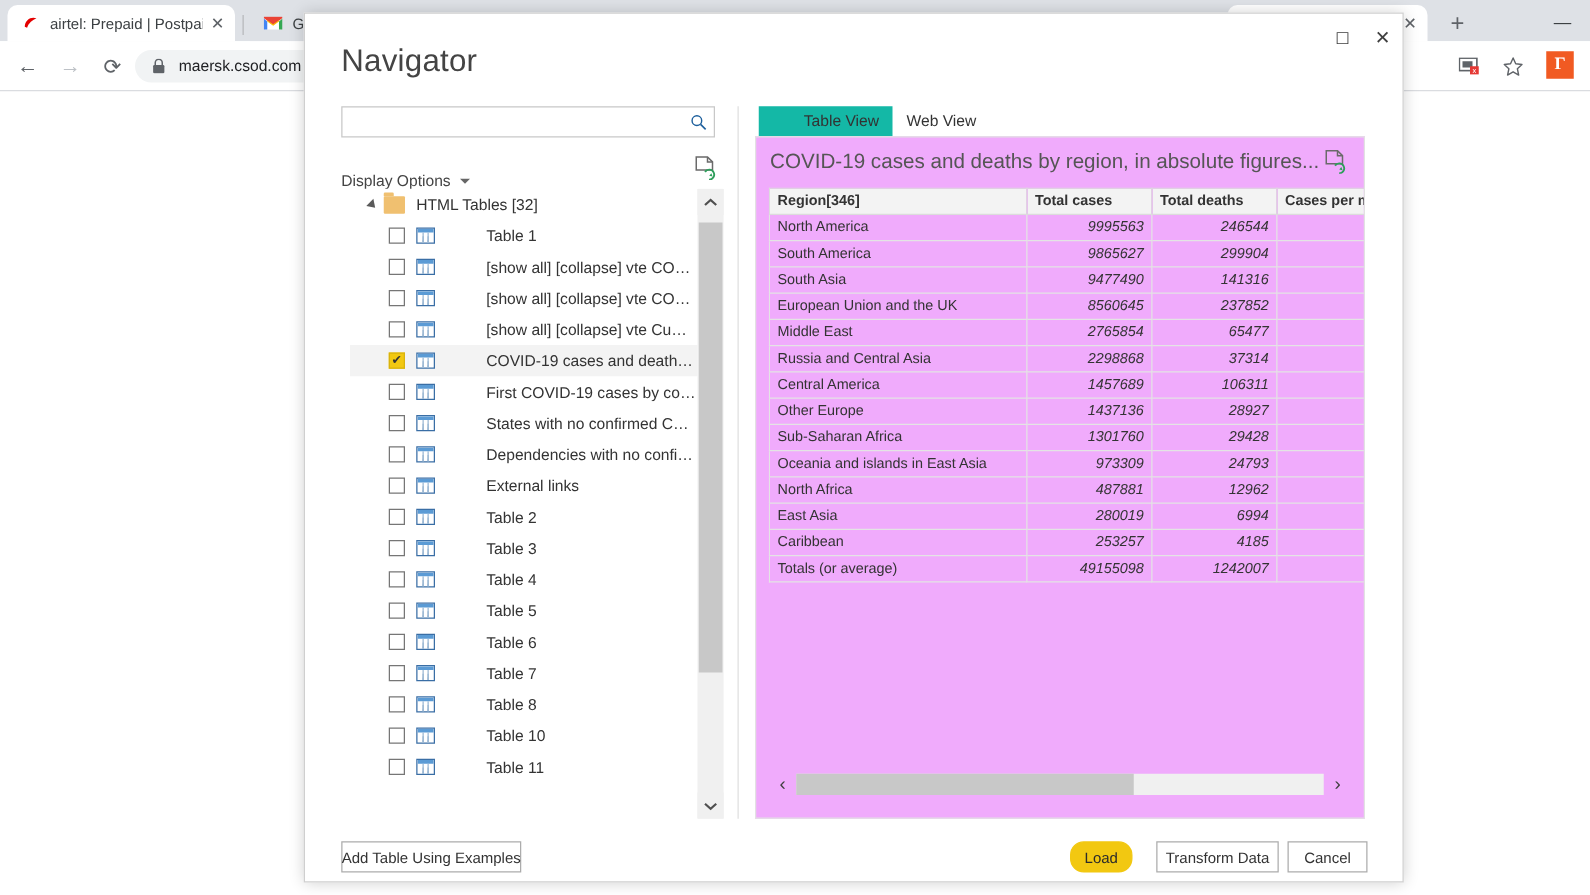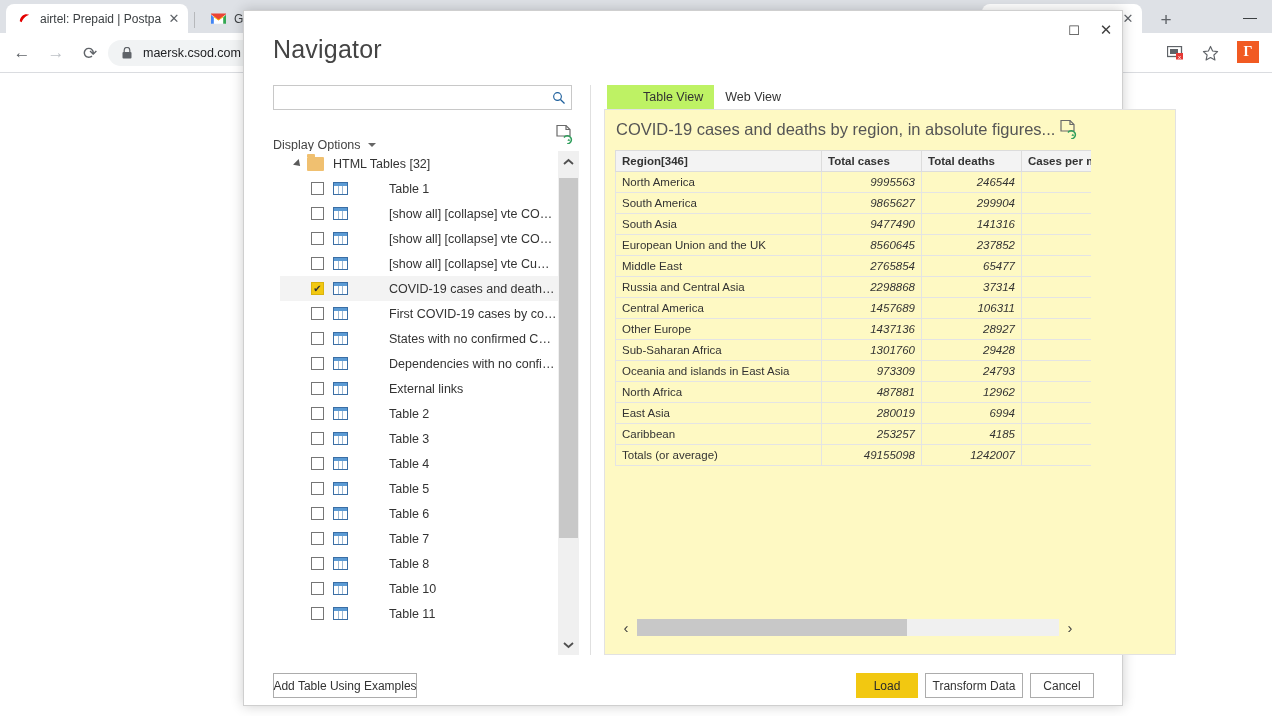--- a/index.html
+++ b/index.html
@@ -297,26 +297,26 @@
   
   .tabs {
     position: absolute; left: 363px; top: 74px;
     display: flex; align-items: flex-end;
   }
   .vtab {
     font-size: 12.5px; color: #333333;
     padding: 5px 11px 5px 11px;
     background: transparent;
   }
-  .vtab.active { background: #bef264; padding-left: 36px; }
+  .vtab.active { background: #14b8a6; padding-left: 36px; }
 
   .preview {
     position: absolute; left: 360px; top: 98px;
-    width: 572px; height: 546px;
-    background: #fef9c3;
+    width: 488px; height: 546px;
+    background: #f0abfc;
     border: 1px solid #e2e2e2;
   }
   .preview-title {
     position: absolute; left: 11px; top: 10px;
     font-size: 16.5px; color: #555555;
     white-space: nowrap; overflow: hidden;
     max-width: 440px;
   }
   .refresh-doc-right {
     position: absolute; left: 454px; top: 9px;
@@ -395,21 +395,21 @@
     font-family: "Liberation Sans", sans-serif;
     padding: 0 10px;
     white-space: nowrap;
   }
   .footer-btn.primary {
     background: #f2c811;
     border-color: #f2c811;
     color: #2b2b2b;
   }
   #btn-add-example { left: 29px;  top: 662px; width: 144px; }
-  #btn-load        { left: 612px; top: 662px; width: 62px; }
+  #btn-load        { left: 612px; top: 662px; width: 50px; border-radius: 11px; }
   #btn-transform   { left: 681px; top: 662px; width: 98px; }
   #btn-cancel      { left: 786px; top: 662px; width: 64px; }
 </style>
 </head>
 <body>
 
 <div id="browser">
 
   <div class="tabstrip">
     <div class="tab" id="tab0" style="left:6px; width:182px;">

